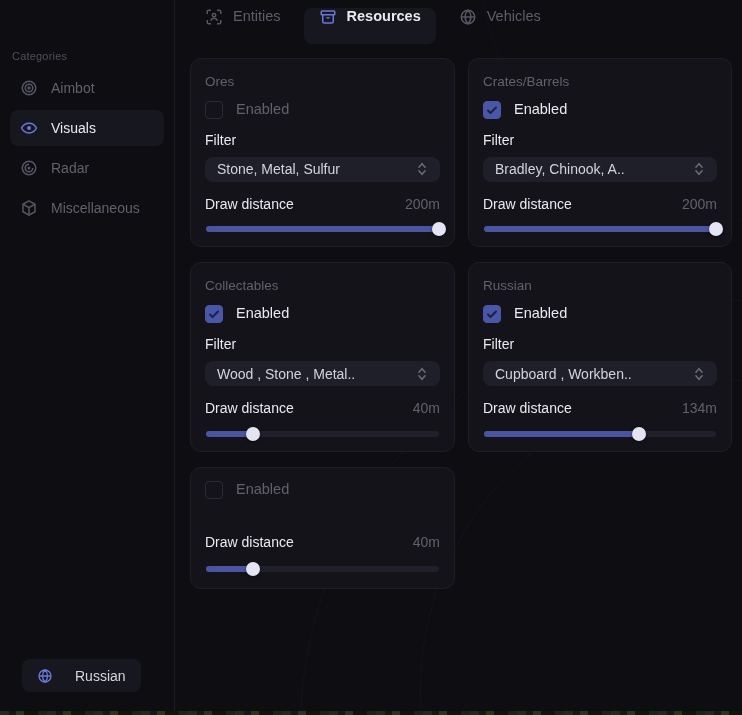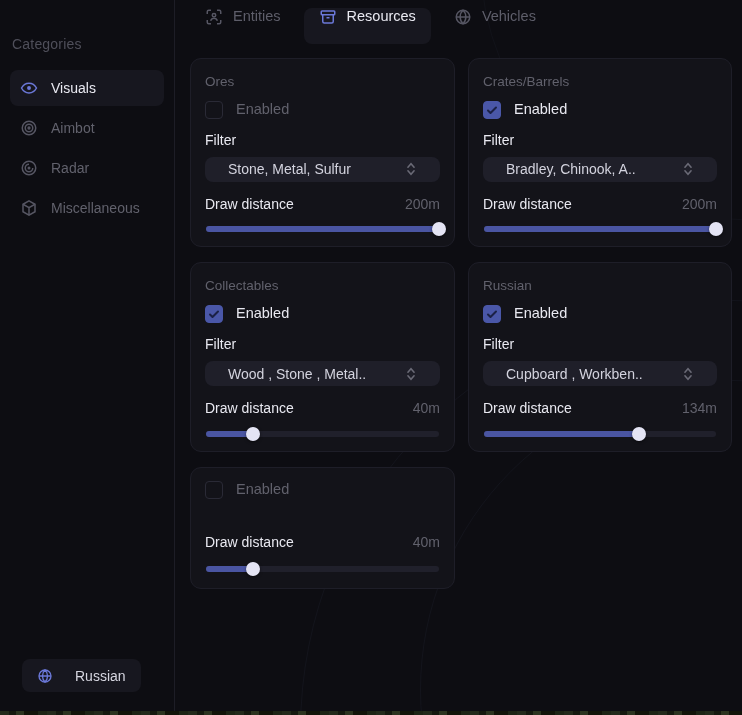--- a/index.html
+++ b/index.html
@@ -19,48 +19,48 @@
   
   .arc{position:absolute;border-radius:50%;border:1px solid rgba(140,150,210,0.05);pointer-events:none}
   .arc1{width:620px;height:620px;left:420px;top:380px}
   .arc2{width:860px;height:860px;left:300px;top:300px}
   .arc3{width:520px;height:520px;left:480px;top:-300px;border-color:rgba(140,150,210,0.04)}
   
   .game-strip{position:absolute;left:0;bottom:0;width:742px;height:4px;
     background:repeating-linear-gradient(90deg,#232a1b 0 9px,#15190f 9px 16px,#2c3420 16px 24px,#121409 24px 38px,#1d2415 38px 47px);}
   
   .sidebar{position:absolute;left:0;top:0;width:175px;height:711px;border-right:1px solid var(--line)}
-  .cat-label{position:absolute;left:12px;top:36px;font-size:14px;color:var(--muted2);letter-spacing:.2px}
+  .cat-label{position:absolute;left:12px;top:50px;font-size:11px;color:var(--muted2);letter-spacing:.2px}
   .nav{position:absolute;left:10px;top:70px;right:10px;display:flex;flex-direction:column;gap:4px}
   .nav-item{display:flex;align-items:center;gap:13px;height:36px;padding:0 10px;border-radius:8px;color:var(--muted);font-size:14px;cursor:default}
   .nav-item .ic{width:18px;height:18px;flex:0 0 18px;color:#565663;display:flex;align-items:center;justify-content:center}
   .nav-item.sel{background:var(--hl);color:var(--txt)}
   .nav-item.sel .ic{color:var(--icon-accent)}
   .lang-btn{position:absolute;left:22px;bottom:19px;height:33px;padding:0 15px;display:flex;align-items:center;gap:22px;
     background:var(--hl);border:none;border-radius:8px;color:#d6d6e0;font-size:14px;font-family:inherit}
   .lang-btn .ic{width:16px;height:16px;color:#6b78d8;display:flex}
   
   .tabs{position:absolute;left:190px;top:8px;display:flex;align-items:center;gap:8px}
   .tab{display:flex;align-items:flex-start;gap:10px;height:36px;padding:0 15px;border-radius:8px;color:#5e5e6a;font-size:14.5px}
   .tab .ic{width:18px;height:18px;display:flex;color:#565663}
-  .tab.sel{background:var(--hl);color:var(--txt);font-weight:400}
+  .tab.sel{background:var(--hl);color:var(--txt);font-weight:700}
   .tab.sel .ic{color:var(--icon-accent)}
   
   .grid{position:absolute;left:190px;top:58px;display:grid;grid-template-columns:265px 264px;column-gap:13px;grid-template-rows:189px 190px 122px;row-gap:15px}
   .card{background:var(--panel);border:1px solid var(--panel-border);border-radius:11px;padding:13px 14px 12px;display:flex;flex-direction:column}
   .card-title{font-size:13.5px;color:var(--muted);margin:2px 0 12px}
   .check-row{display:flex;gap:13px;margin-bottom:13px;cursor:default}
   .checkbox{width:18px;height:18px;border-radius:4px;border:1.5px solid #2a2a36;background:transparent;display:flex;align-items:center;justify-content:center}
   .checkbox svg{visibility:hidden}
   .check-row .check-label{font-size:14.5px;color:var(--muted)}
   .check-row.on .checkbox{background:var(--accent);border-color:var(--accent)}
   .check-row.on .checkbox svg{visibility:visible}
   .check-row.on .check-label{color:var(--txt)}
   .field-label{font-size:14px;color:var(--txt);margin-bottom:9px}
-  .select{height:33px;background:var(--select-bg);border-radius:8px;display:flex;align-items:center;justify-content:space-between;padding:0 23px;margin-bottom:14px}
+  .select{height:33px;background:var(--select-bg);border-radius:8px;display:flex;align-items:center;justify-content:space-between;padding:0 12px;margin-bottom:14px}
   .select-value{font-size:14px;color:#d3d3de}
   .select .chev{color:#6a6a76;display:flex}
   .draw-row{display:flex;align-items:center;justify-content:space-between;margin-bottom:12px}
   .draw-label{font-size:14px;color:var(--txt)}
   .draw-value{font-size:14px;color:var(--muted)}
   .slider{position:relative;height:14px;display:flex;align-items:center;margin:0 1px}
   .slider-track{position:absolute;left:0;right:0;height:6px;border-radius:3px;background:#20202b}
   .slider-fill{position:absolute;left:0;height:6px;border-radius:3px;background:var(--fill)}
   .slider-thumb{position:absolute;right:-7px;top:50%;transform:translateY(-50%);width:14px;height:14px;border-radius:50%;background:var(--thumb);box-shadow:0 1px 3px rgba(0,0,0,.5)}
   .mt-auto{margin-top:auto}
@@ -68,38 +68,38 @@
 </head>
 <body>
 
 <div class="arc arc1"></div>
 <div class="arc arc2"></div>
 <div class="arc arc3"></div>
 
 <div class="sidebar">
   <div class="cat-label">Categories</div>
   <div class="nav">
-    <div class="nav-item sel">
-      <span class="ic">
-        <svg width="18" height="18" viewBox="0 0 24 24" fill="none" stroke="currentColor" stroke-width="2">
-            <path d="M2 12s3.5-6.5 10-6.5S22 12 22 12s-3.5 6.5-10 6.5S2 12 2 12z"></path>
-            <circle cx="12" cy="12" r="2.6" fill="currentColor" stroke="none"></circle>
-          </svg>
-      </span>
-      <span>Visuals</span>
-    </div>
     <div class="nav-item">
       <span class="ic">
         <svg width="18" height="18" viewBox="0 0 24 24" fill="none" stroke="currentColor" stroke-width="2">
             <circle cx="12" cy="12" r="9"></circle>
             <circle cx="12" cy="12" r="5"></circle>
             <circle cx="12" cy="12" r="1.2" fill="currentColor"></circle>
           </svg>
       </span>
       <span>Aimbot</span>
+    </div>
+    <div class="nav-item sel">
+      <span class="ic">
+        <svg width="18" height="18" viewBox="0 0 24 24" fill="none" stroke="currentColor" stroke-width="2">
+            <path d="M2 12s3.5-6.5 10-6.5S22 12 22 12s-3.5 6.5-10 6.5S2 12 2 12z"></path>
+            <circle cx="12" cy="12" r="2.6" fill="currentColor" stroke="none"></circle>
+          </svg>
+      </span>
+      <span>Visuals</span>
     </div>
     <div class="nav-item">
       <span class="ic">
         <svg width="18" height="18" viewBox="0 0 24 24" fill="none" stroke="currentColor" stroke-width="2">
             <circle cx="12" cy="12" r="9"></circle>
             <path d="M12 7a5 5 0 1 0 5 5"></path>
             <circle cx="12" cy="12" r="1" fill="currentColor"></circle>
           </svg>
       </span>
       <span>Radar</span>

